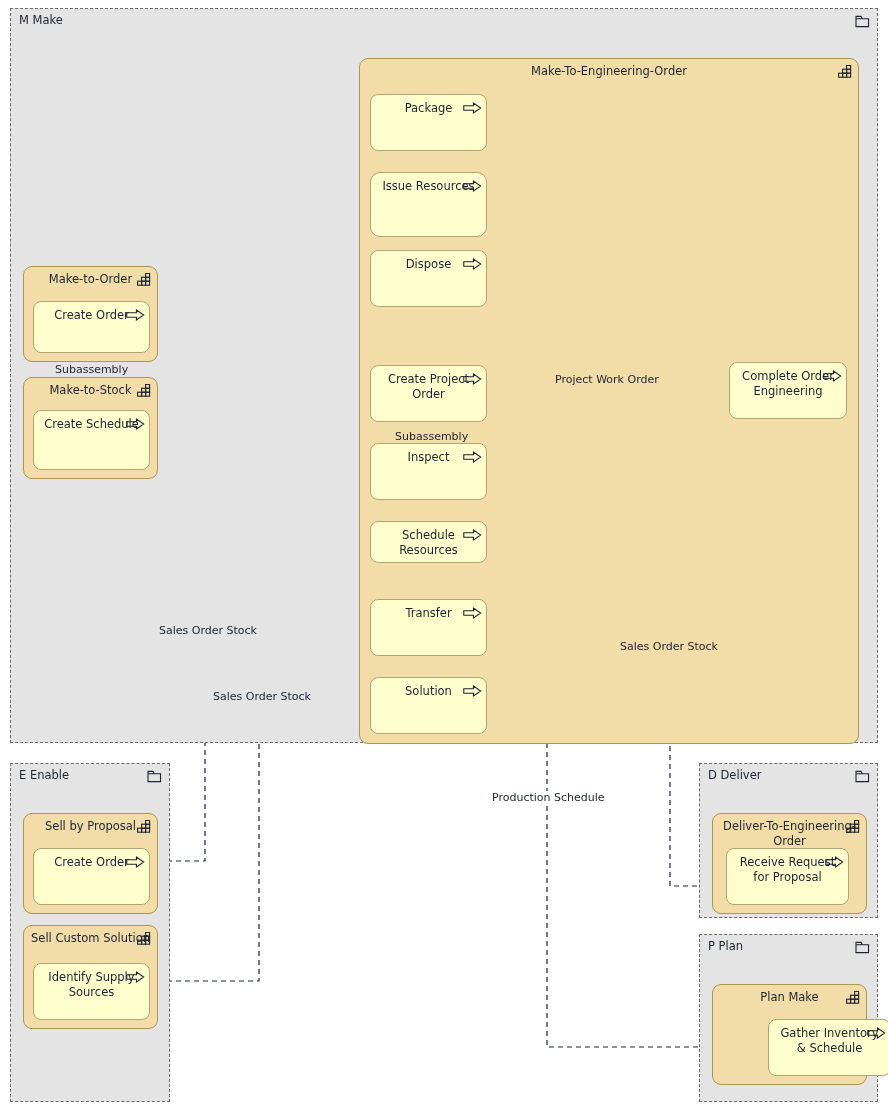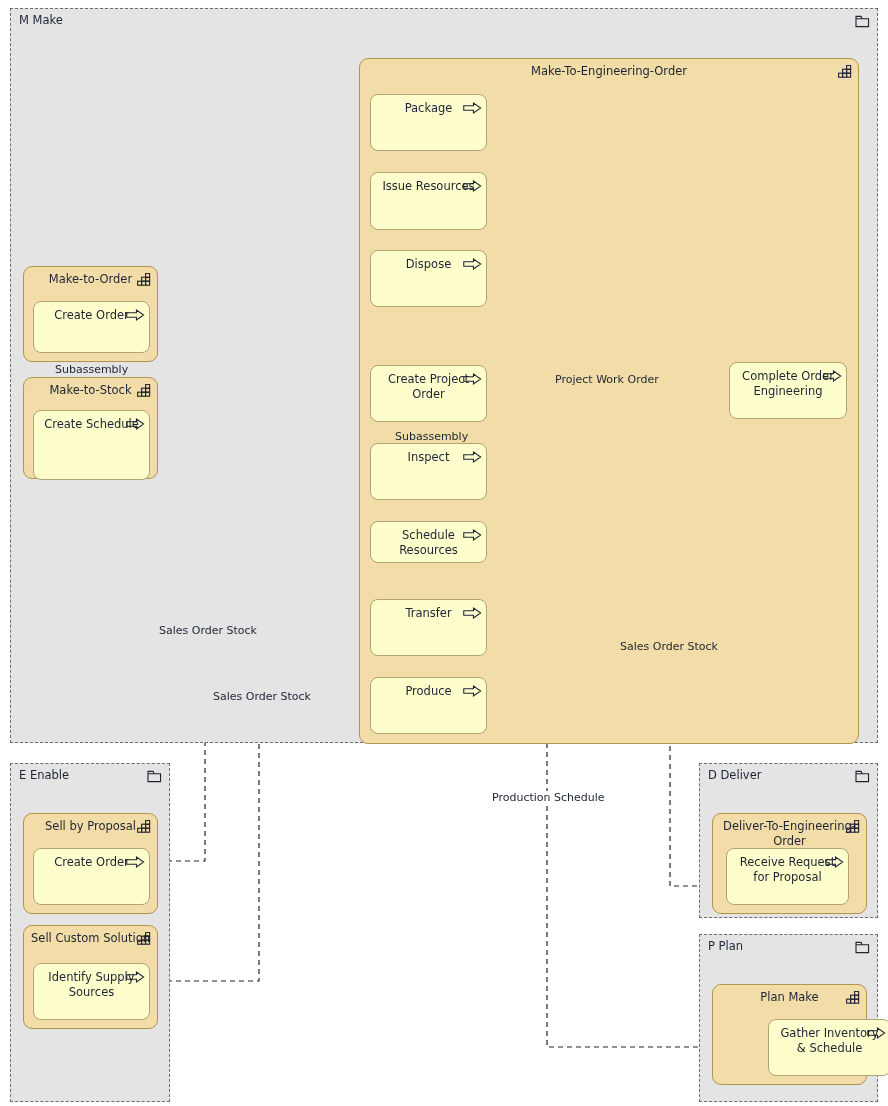--- a/index.html
+++ b/index.html
@@ -92,21 +92,21 @@
     </svg>
   </div>
 
   <div class="proc" style="left:370px;top:94px;width:117px;height:57px;text-decoration:underline;">
     <span class="p-label">Package</span>
     <svg class="p-icon" viewBox="0 0 20 12">
       <path d="M0.8,3.6 L11,3.6 L11,0.8 L18.6,6 L11,11.2 L11,8.4 L0.8,8.4 Z" fill="none" stroke="#1d2433" stroke-width="1.1"></path>
     </svg>
   </div>
 
-  <div class="proc" style="left:370px;top:172px;width:117px;height:58px;">
+  <div class="proc" style="left:370px;top:172px;width:117px;height:65px;border-radius:10px;">
     <span class="p-label">Issue Resources</span>
     <svg class="p-icon" viewBox="0 0 20 12">
       <path d="M0.8,3.6 L11,3.6 L11,0.8 L18.6,6 L11,11.2 L11,8.4 L0.8,8.4 Z" fill="none" stroke="#1d2433" stroke-width="1.1"></path>
     </svg>
   </div>
 
   <div class="proc" style="left:370px;top:250px;width:117px;height:57px;">
     <span class="p-label">Dispose</span>
     <svg class="p-icon" viewBox="0 0 20 12">
       <path d="M0.8,3.6 L11,3.6 L11,0.8 L18.6,6 L11,11.2 L11,8.4 L0.8,8.4 Z" fill="none" stroke="#1d2433" stroke-width="1.1"></path>
@@ -135,21 +135,21 @@
   </div>
 
   <div class="proc" style="left:370px;top:599px;width:117px;height:57px;">
     <span class="p-label">Transfer</span>
     <svg class="p-icon" viewBox="0 0 20 12">
       <path d="M0.8,3.6 L11,3.6 L11,0.8 L18.6,6 L11,11.2 L11,8.4 L0.8,8.4 Z" fill="none" stroke="#1d2433" stroke-width="1.1"></path>
     </svg>
   </div>
 
   <div class="proc" style="left:370px;top:677px;width:117px;height:57px;">
-    <span class="p-label">Produce</span>
+    <span class="p-label">Solution</span>
     <svg class="p-icon" viewBox="0 0 20 12">
       <path d="M0.8,3.6 L11,3.6 L11,0.8 L18.6,6 L11,11.2 L11,8.4 L0.8,8.4 Z" fill="none" stroke="#1d2433" stroke-width="1.1"></path>
     </svg>
   </div>
 
   <div class="proc" style="left:729px;top:362px;width:118px;height:57px;padding-left:12px;">
     <span class="p-label">Complete Order Engineering</span>
     <svg class="p-icon" viewBox="0 0 20 12">
       <path d="M0.8,3.6 L11,3.6 L11,0.8 L18.6,6 L11,11.2 L11,8.4 L0.8,8.4 Z" fill="none" stroke="#1d2433" stroke-width="1.1"></path>
     </svg>
@@ -181,21 +181,21 @@
       <g fill="none" stroke="#1d2433" stroke-width="1.1">
         <rect x="0.6" y="8.2" width="4" height="4"></rect>
           <rect x="4.6" y="8.2" width="4" height="4"></rect>
         <rect x="8.6" y="8.2" width="4" height="4"></rect>
           <rect x="4.6" y="4.2" width="4" height="4"></rect>
         <rect x="8.6" y="4.2" width="4" height="4"></rect>
           <rect x="8.6" y="0.4" width="4" height="4"></rect>
       </g>
     </svg>
   </div>
-  <div class="proc" style="left:33px;top:410px;width:117px;height:70px;">
+  <div class="proc" style="left:33px;top:410px;width:117px;height:60px;">
     <span class="p-label">Create Schedule</span>
     <svg class="p-icon" viewBox="0 0 20 12">
       <path d="M0.8,3.6 L11,3.6 L11,0.8 L18.6,6 L11,11.2 L11,8.4 L0.8,8.4 Z" fill="none" stroke="#1d2433" stroke-width="1.1"></path>
     </svg>
   </div>
 
   <div class="grouping" style="left:10px;top:763px;width:160px;height:339px;">
     <span class="g-title">E Enable</span>
     <svg class="g-icon" viewBox="0 0 16 14">
       <path d="M1,4 L1,12.5 L14.5,12.5 L14.5,4 Z M1,4 L1,1.5 L6.5,1.5 L7.6,4" fill="none" stroke="#1d2433" stroke-width="1.2"></path>

